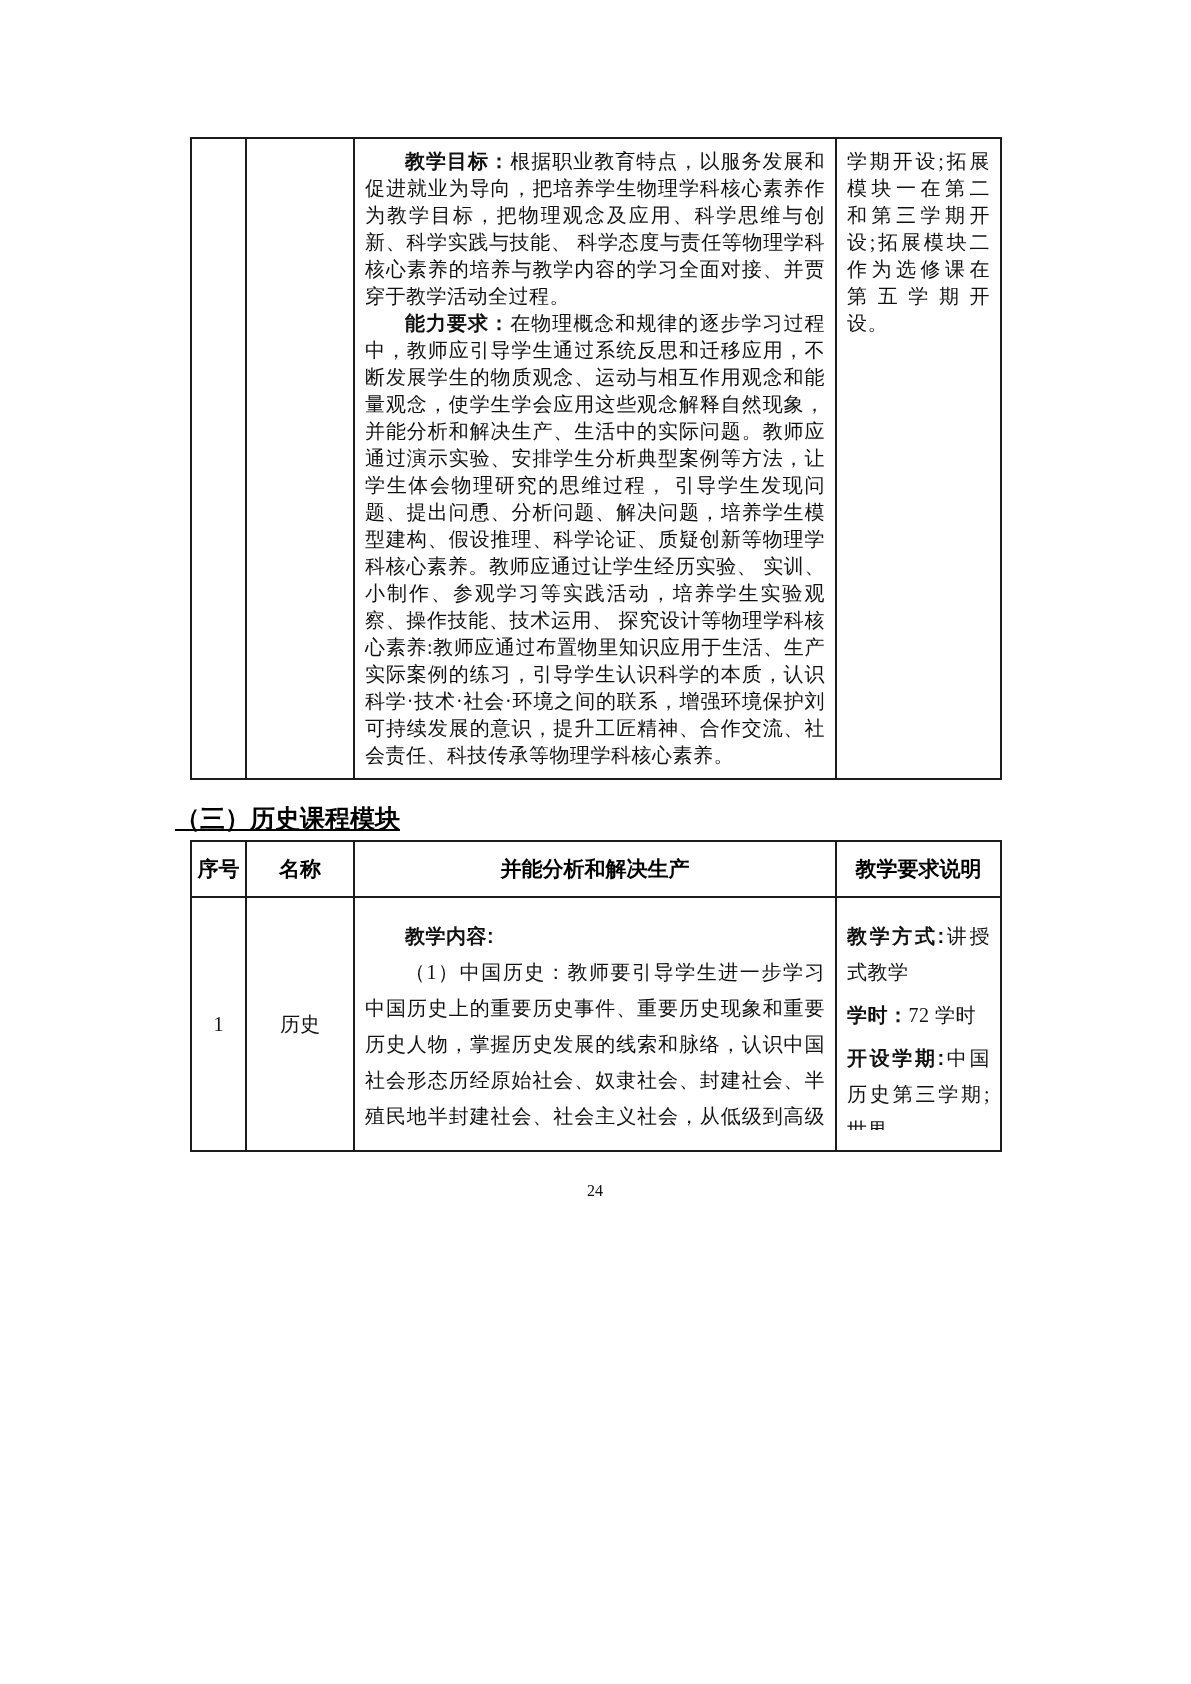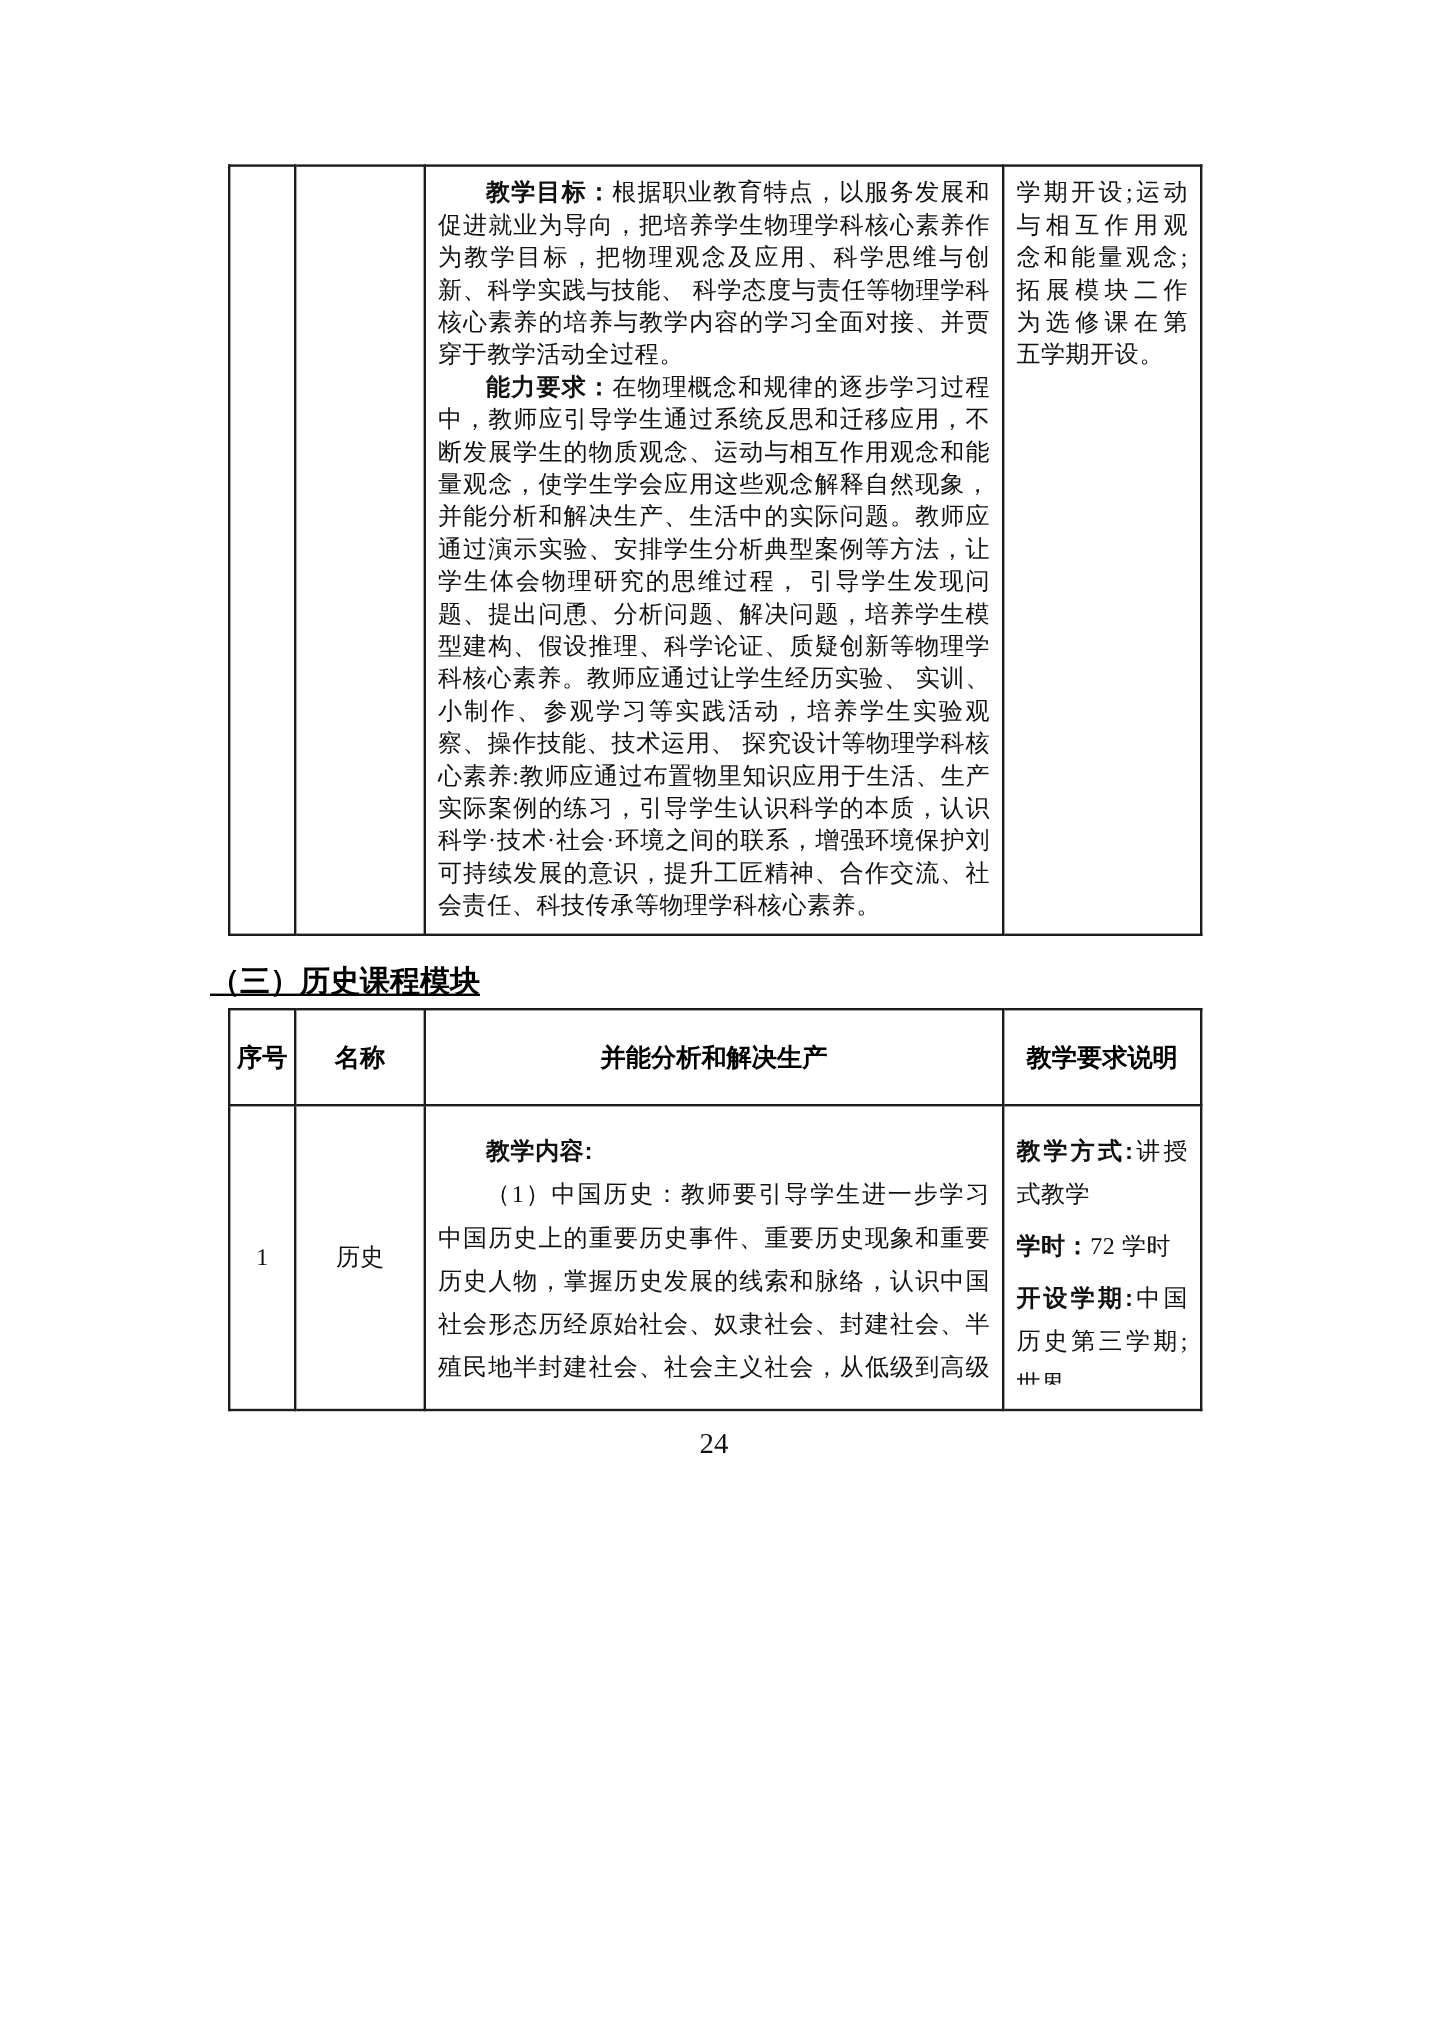--- a/index.html
+++ b/index.html
@@ -73,21 +73,21 @@
     text-align: center;
     font-family: "Liberation Sans", sans-serif;
     font-weight: 700;
     font-size: 22px;
     line-height: 30px;
     color: #000;
   }
   
   .t2 { margin-top: 6px; }
   .t2 th {
-    height: 80px;
+    height: 56px;
     vertical-align: middle;
     text-align: center;
     font-family: "Liberation Sans", sans-serif;
     font-weight: 700;
     font-size: 21px;
     color: #000;
   }
   .t2 td {
     font-size: 20px;
     vertical-align: top;
@@ -105,23 +105,23 @@
     line-height: 36px;
     letter-spacing: 0.5px;
   }
   .t2 .req-cell p {
     line-height: 36px;
     margin-bottom: 7px;
     text-align: justify;
     letter-spacing: 0.5px;
   }
   .page-number {
-    margin-top: 15px;
+    margin-top: 26px;
     text-align: center;
-    font-size: 24px;
+    font-size: 16px;
     line-height: 26px;
   }
 </style>
 </head>
 <body>
 
 <div class="content">
 
   <table class="t1">
     <colgroup>
@@ -132,21 +132,21 @@
       </colgroup>
     <tbody>
         <tr>
       <td></td>
       <td></td>
       <td>
         <p><span class="hei">教学目标：</span><span>根据职业教育特点，以服务发展和促进就业为导向，把培养学生物理学科核心素养作为教学目标，把物理观念及应用、科学思维与创新、科学实践与技能、 科学态度与责任等物理学科核心素养的培养与教学内容的学习全面对接、并贾穿于教学活动全过程。</span></p>
         <p><span class="hei">能力要求：</span><span>在物理概念和规律的逐步学习过程中，教师应引导学生通过系统反思和迁移应用，不断发展学生的物质观念、运动与相互作用观念和能量观念，使学生学会应用这些观念解释自然现象，并能分析和解决生产、生活中的实际问题。教师应通过演示实验、安排学生分析典型案例等方法，让学生体会物理研究的思维过程， 引导学生发现问题、提出问恿、分析问题、解决问题，培养学生模型建构、假设推理、科学论证、质疑创新等物理学科核心素养。教师应通过让学生经历实验、 实训、小制作、参观学习等实践活动，培养学生实验观察、操作技能、技术运用、 探究设计等物理学科核心素养:教师应通过布置物里知识应用于生活、生产实际案例的练习，引导学生认识科学的本质，认识科学·技术·社会·环境之间的联系，增强环境保护刘可持续发展的意识，提升工匠精神、合作交流、社会责任、科技传承等物理学科核心素养。</span></p>
       </td>
       <td>
-        <div class="req-text">学期开设;运动与相互作用观念和能量观念;拓展模块二作为选修课在第五学期开设。</div>
+        <div class="req-text">学期开设;拓展模块一在第二和第三学期开设;拓展模块二作为选修课在第五学期开设。</div>
       </td>
     </tr>
   </tbody>
     </table>
 
   <h2 class="heading">（三）历史课程模块</h2>
 
 
 
   <table class="t2">

